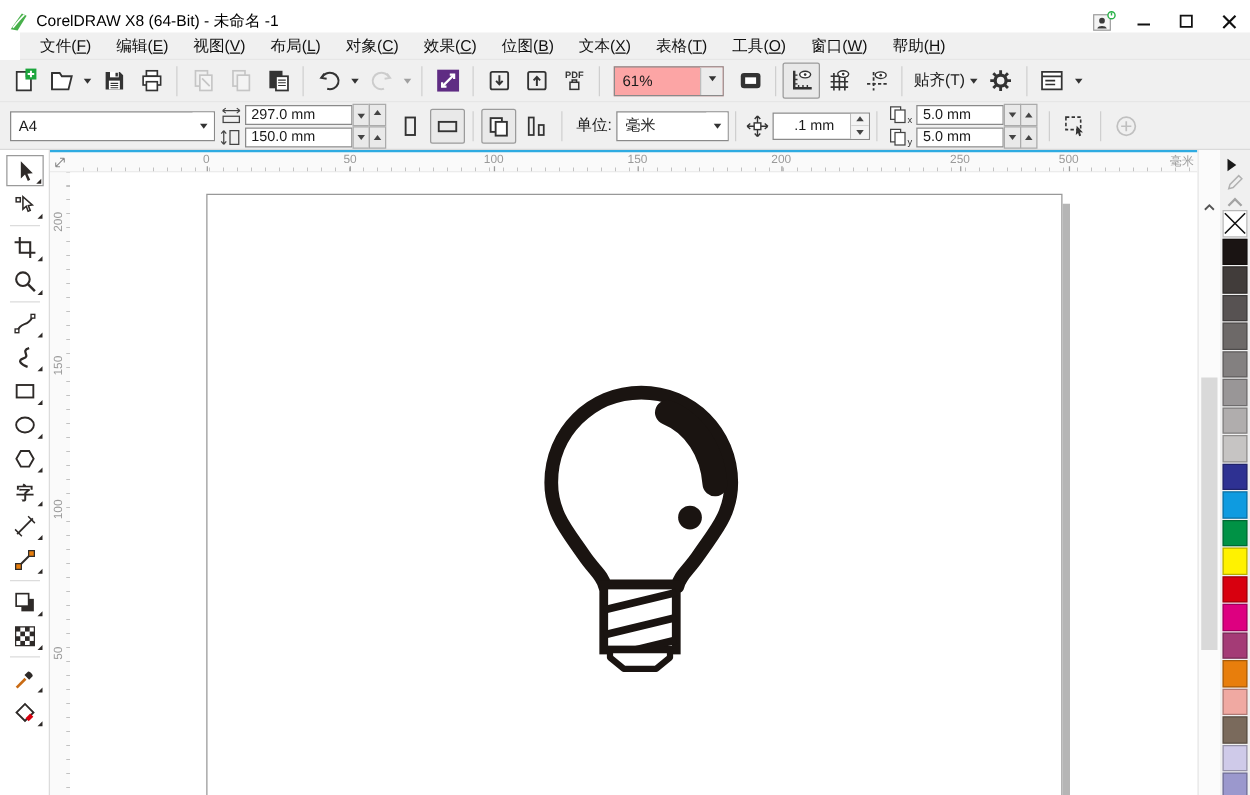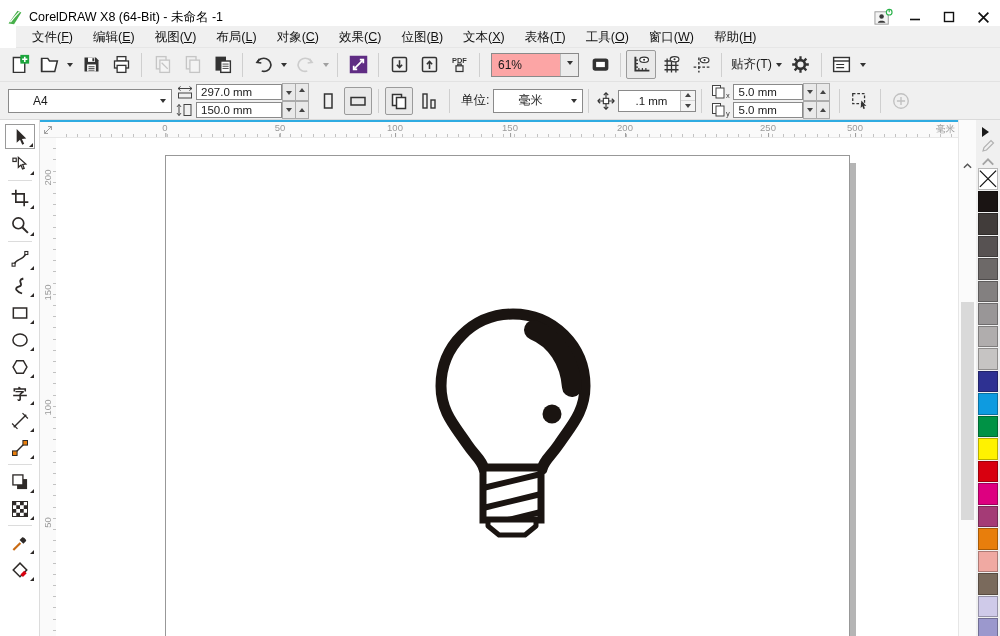--- a/index.html
+++ b/index.html
@@ -32,21 +32,21 @@
   .zoom-combo{width:86px;height:22px;border:1px solid #8a8a8a;background:#fca5a5;display:flex;align-items:center;margin:0 6px;}
   .zoom-combo .val{flex:1;padding-left:6px;font-size:12px;}
   .zoom-combo .cbtn{width:17px;height:100%;background:#ececec;border-left:1px solid #bdbdbd;display:flex;align-items:center;justify-content:center;}
   .zoom-combo .cbtn .tri-d{margin-top:0;}
   .snap-dd{display:flex;align-items:center;padding:0 4px;height:26px;}
   .snap-dd span{font-size:12.5px;margin-right:4px;}
   
   .propbar{position:absolute;left:0;top:82px;width:100%;height:38px;background:#f0f0f0;display:flex;
            align-items:center;padding-left:8px;box-sizing:border-box;border-bottom:1px solid #dadada;}
   .combo{height:22px;border:1px solid #8a8a8a;background:#fff;display:flex;align-items:center;}
-  .combo .val{flex:1;padding-left:24px;font-size:12px;white-space:nowrap;}
+  .combo .val{flex:1;padding-left:6px;font-size:12px;white-space:nowrap;}
   .combo .cbtn{width:17px;height:100%;display:flex;align-items:center;justify-content:center;background:#fff;}
   .dim-stack{display:flex;flex-direction:column;justify-content:center;gap:2px;margin:0 4px;}
   .dim-row{display:flex;align-items:center;height:16px;}
   .dim-row .ico{width:18px;height:14px;margin-right:2px;}
   .dim-row .field{width:80px;height:14px;border:1px solid #8a8a8a;background:#fff;font-size:11.5px;display:flex;align-items:center;padding-left:4px;}
   .spinh{display:flex;margin-left:1px;}
   .spinh i{width:12px;height:16px;background:#e9e9e9;border:1px solid #ababab;display:flex;align-items:center;justify-content:center;margin-left:-1px;}
   .tri-u{width:0;height:0;border:3px solid transparent;border-bottom:4px solid #444;margin-bottom:3px;}
   .tri-dn{width:0;height:0;border:3px solid transparent;border-top:4px solid #444;margin-top:3px;}
   .pbtn{width:26px;height:26px;display:flex;align-items:center;justify-content:center;border:1px solid transparent;border-radius:2px;margin:0 1px;}

